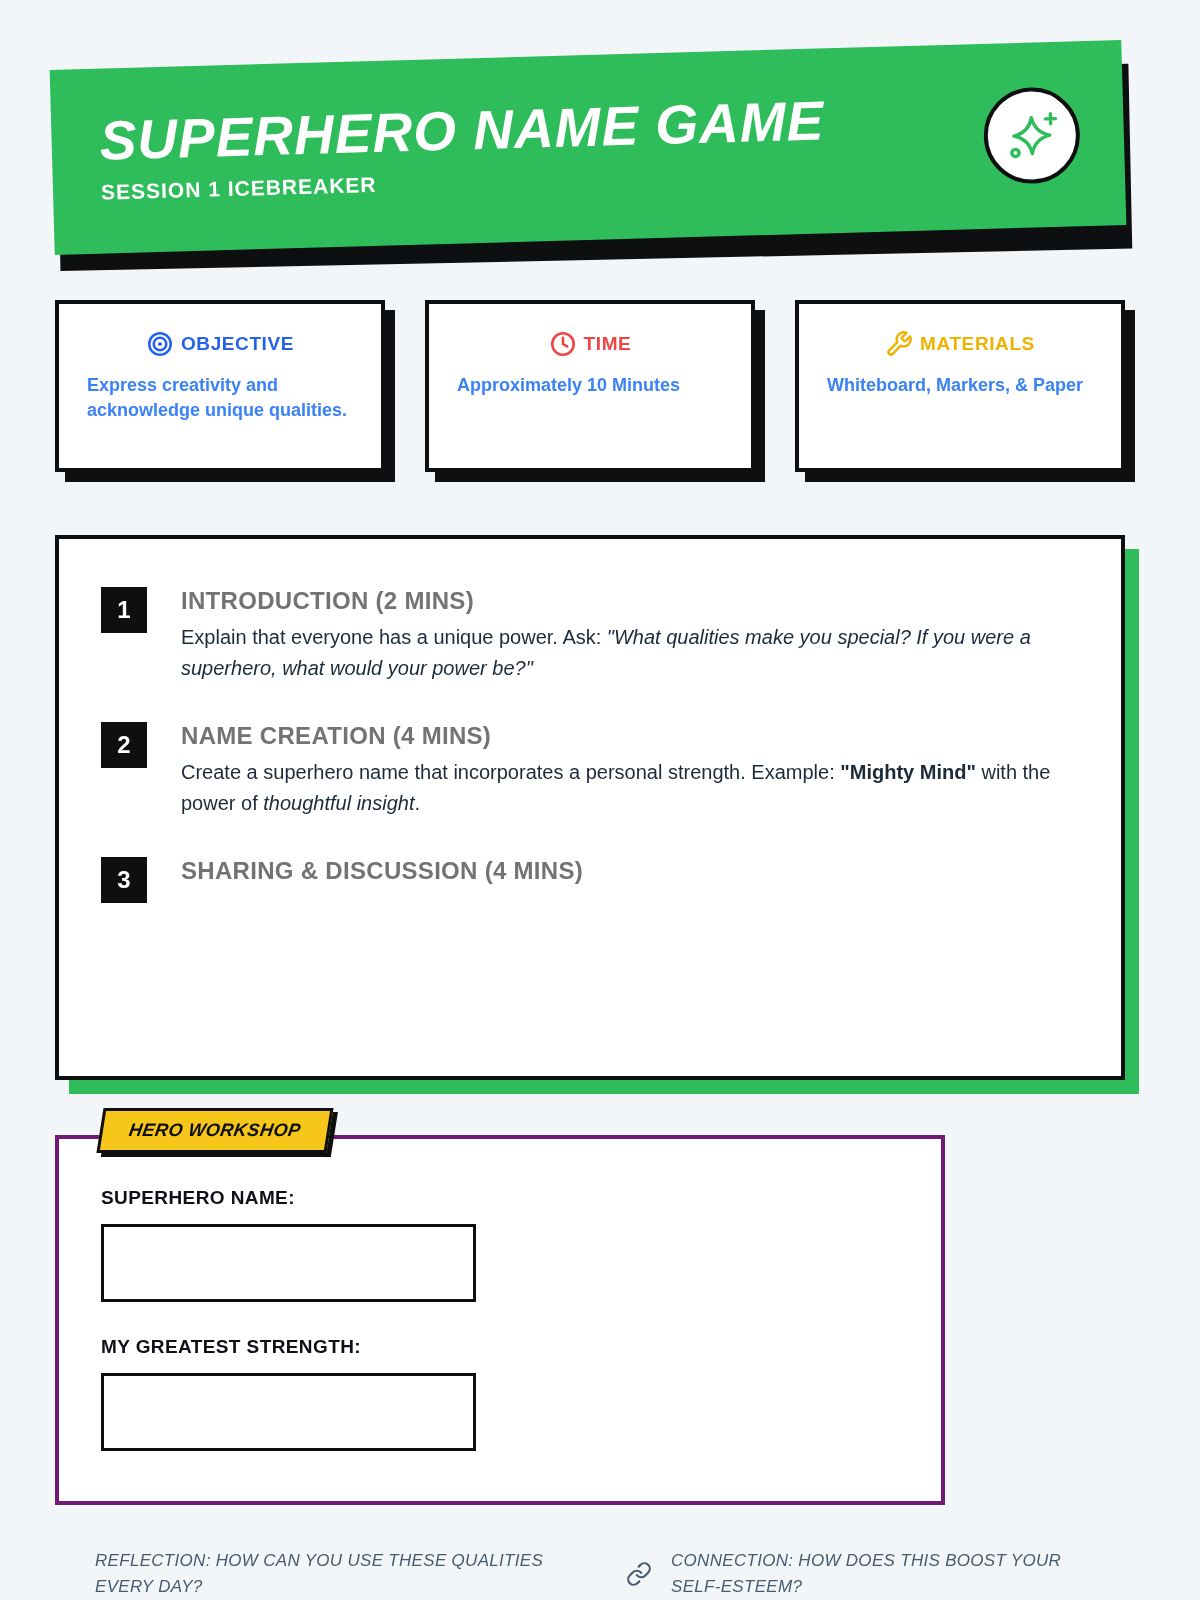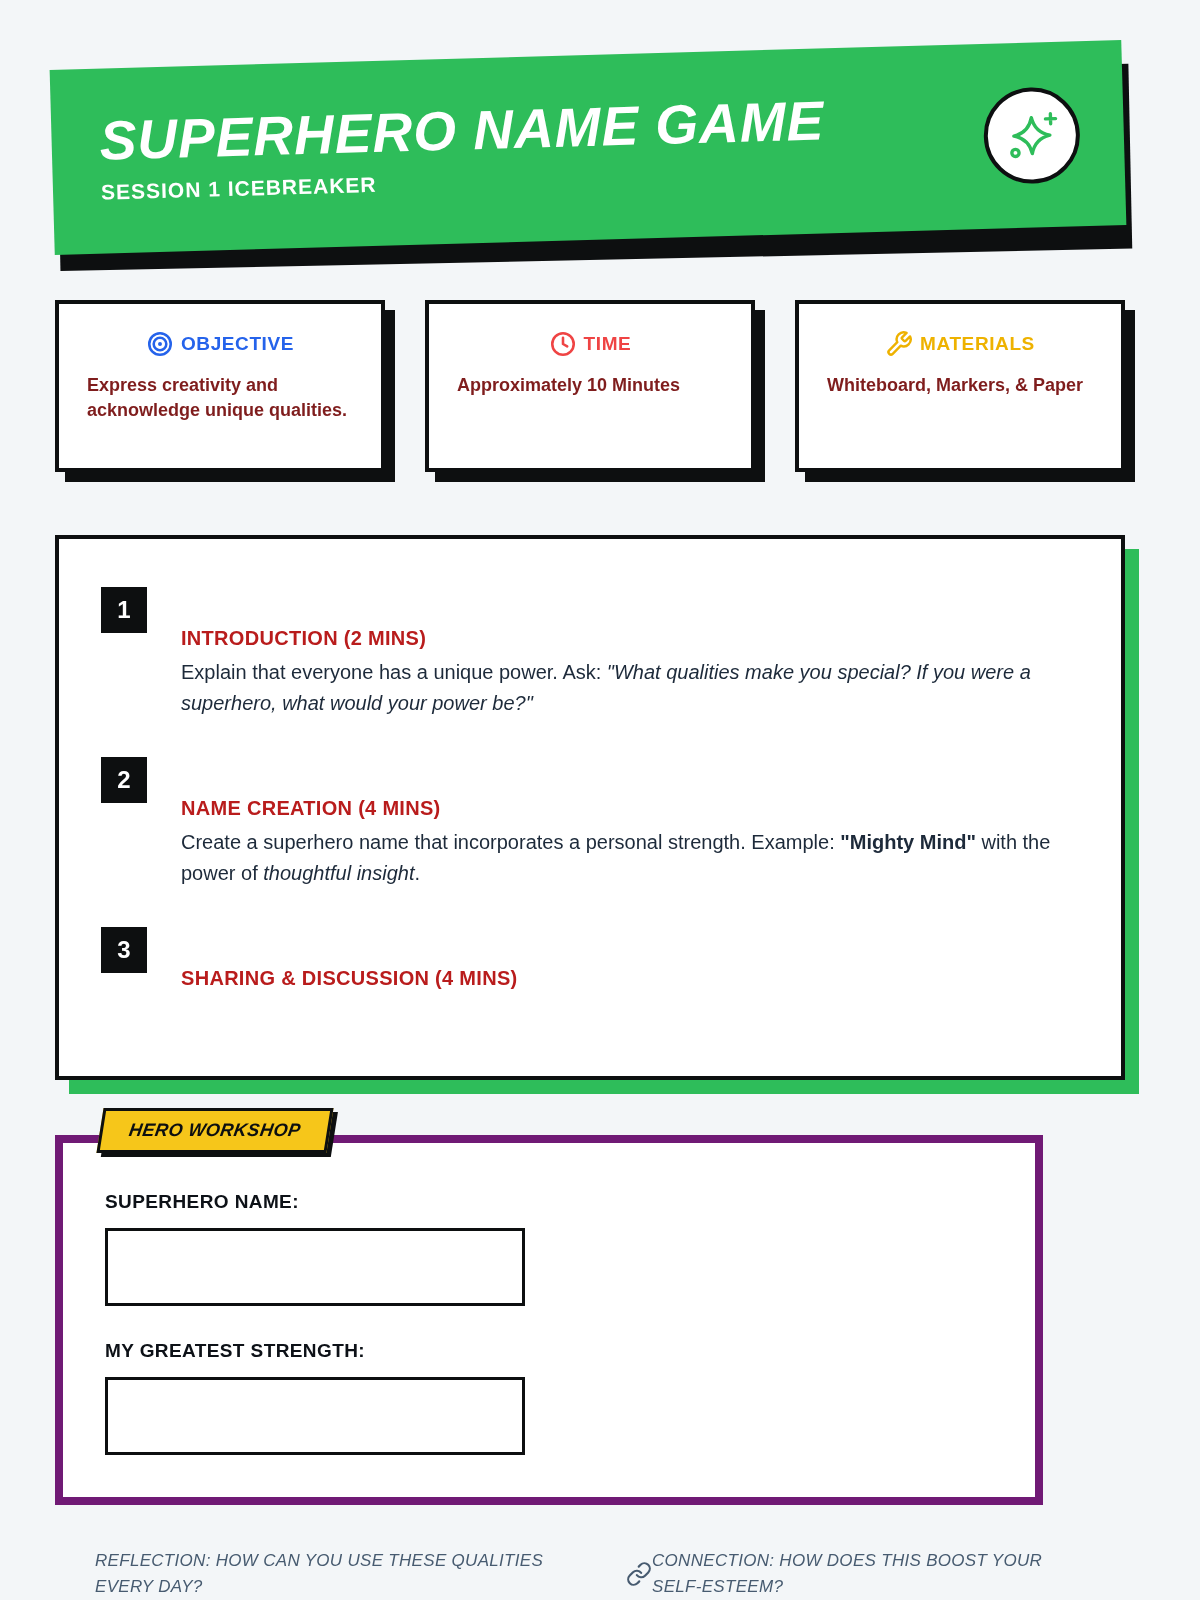--- a/index.html
+++ b/index.html
@@ -45,21 +45,21 @@
   .card {
     background: #ffffff; border: 4px solid #0d0f10;
     box-shadow: 10px 10px 0 #0d0f10;
     min-height: 172px; padding: 26px 28px;
   }
   .card-head { display: flex; align-items: center; gap: 7px; margin-bottom: 15px; justify-content: center; }
   .card-label { font-size: 19px; font-weight: 700; letter-spacing: .6px; }
   .card-label.objective { color: #2563eb; }
   .card-label.time { color: #ef4444; }
   .card-label.materials { color: #eeb200; }
-  .card-text { font-size: 18px; font-weight: 700; color: #7f1d1d; line-height: 1.38; }
+  .card-text { font-size: 18px; font-weight: 700; color: #3b82f6; line-height: 1.38; }
 
   
   .instructions {
     position: absolute; left: 55px; top: 535px; width: 1070px; height: 545px;
     background: #ffffff; border: 4px solid #0d0f10;
     box-shadow: 14px 14px 0 #2ebd5a;
     padding: 48px 42px 0 42px;
   }
   .instructions-title {
     font-size: 36px; font-weight: 700; letter-spacing: .5px; color: #0d1117;
@@ -67,39 +67,39 @@
   }
   .step {
     display: grid; grid-template-columns: 46px 1fr; column-gap: 34px;
     margin-bottom: 38px; align-items: start;
   }
   .step-num {
     width: 46px; height: 46px; background: #0d0f10; color: #ffffff;
     font-size: 24px; font-weight: 700;
     display: flex; align-items: center; justify-content: center;
   }
-  .step-heading { color: #b91c1c; font-size: 20px; font-weight: 700; letter-spacing: .3px; margin-bottom: 7px; margin-top: 40px; }
+  .step-heading { color: #737373; font-size: 24px; font-weight: 700; letter-spacing: .3px; margin-bottom: 7px; }
   .step-body { font-size: 20px; color: #1d2a3a; line-height: 1.55; }
   .step-body em { font-style: italic; }
   .step-body strong { font-weight: 700; }
 
   
   .workshop-tag {
     position: absolute; left: 100px; top: 1108px; z-index: 2;
     background: #f6c61a; border: 3px solid #0d0f10;
     box-shadow: 5px 4px 0 #0d0f10;
     padding: 9px 26px; transform: skewX(-9deg);
   }
   .workshop-tag span {
     display: inline-block; font-size: 18px; font-weight: 700; font-style: italic;
     letter-spacing: .5px; color: #0d0f10;
   }
   .workshop {
-    position: absolute; left: 55px; top: 1135px; width: 988px; height: 370px;
-    background: #ffffff; border: 8px solid #701a75;
+    position: absolute; left: 55px; top: 1135px; width: 890px; height: 370px;
+    background: #ffffff; border: 4px solid #701a75;
     padding: 48px 42px 16px 42px;
     display: grid; grid-template-columns: 1fr 1fr; column-gap: 48px;
   }
   .field-label {
     font-size: 19px; font-weight: 700; color: #0d1117; letter-spacing: .4px;
     margin-bottom: 15px;
   }
   .write-box { background: #ffffff; border: 3px solid #0d0f10; width: 100%; }
   .box-short { height: 78px; }
   .box-tall { height: 216px; }
@@ -108,21 +108,21 @@
   
   .footer {
     position: absolute; left: 95px; top: 1548px; width: 1040px;
     display: flex; gap: 56px; align-items: flex-start;
   }
   .footer-item {
     font-size: 17px; font-weight: 400; font-style: italic; color: #475b70;
     line-height: 1.55; letter-spacing: .3px;
   }
   .footer-left { width: 475px; }
-  .footer-right { display: flex; align-items: center; gap: 0; width: 460px; }
+  .footer-right { display: flex; align-items: center; gap: 19px; width: 460px; }
   .footer-right .footer-text { width: 400px; }
   .icon { flex: 0 0 auto; display: inline-flex; }
 </style>
 </head>
 <body>
 
 <div class="page">
 
   <div class="banner-wrap">
     <div class="banner-shadow"></div>

